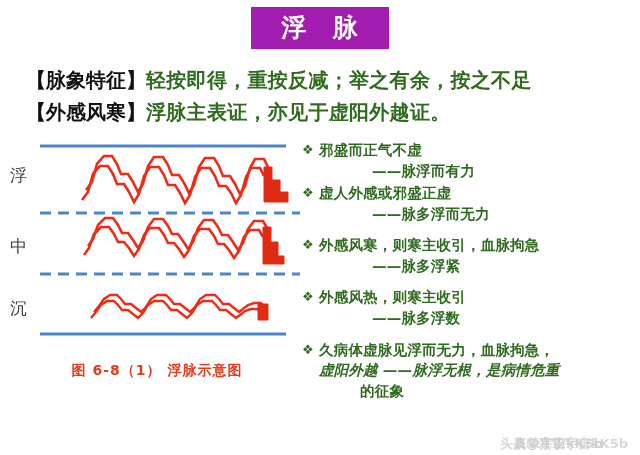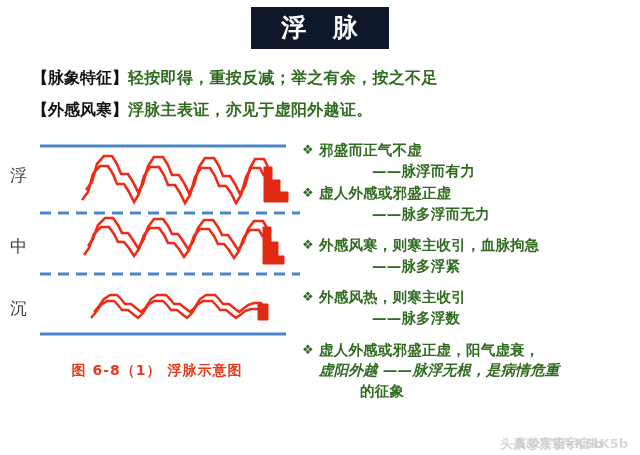--- a/index.html
+++ b/index.html
@@ -19,35 +19,35 @@
   
   .title-wrap {
     position: absolute;
     left: 0;
     top: 7px;
     width: 640px;
     text-align: center;
   }
   .title-box {
     display: inline-block;
-    background: #0f172a;
+    background: #a21caf;
     color: #ffffff;
     font-size: 25px;
     font-weight: bold;
     letter-spacing: 9px;
     padding: 7px 22px 8px 30px;
     line-height: 1.08;
   }
 
   
   .hdr {
     position: absolute;
-    left: 32px;
+    left: 26px;
     white-space: nowrap;
-    font-size: 16px;
+    font-size: 20px;
     font-weight: bold;
     line-height: 1;
   }
   .hdr-1 { top: 70px; }
   .hdr-2 { top: 102px; }
   .hdr .brk {
     color: #111111;
     font-weight: bold;
   }
   .hdr .txt {
@@ -282,21 +282,21 @@
       <span class="bullet-main">外感风热，则寒主收引</span>
     </div>
     <div class="bullet-sub">——脉多浮数</div>
   </div>
 
   <div class="gap-sm"></div>
 
   <div class="bullet-item">
     <div class="bullet-row">
       <span class="bullet-mark">❖</span>
-      <span class="bullet-main">虚人外感或邪盛正虚，阳气虚衰，</span>
+      <span class="bullet-main">久病体虚脉见浮而无力，血脉拘急，</span>
     </div>
     <div class="bullet-cont">虚阳外越  ——脉浮无根，是病情危重</div>
     <div class="bullet-cont2">的征象</div>
   </div>
 
 </div>
 
 <div class="watermark">
   <span>头条@真挚宇宙kK5b</span>
   <span class="wm2">真挚宇宙kK5b</span>

